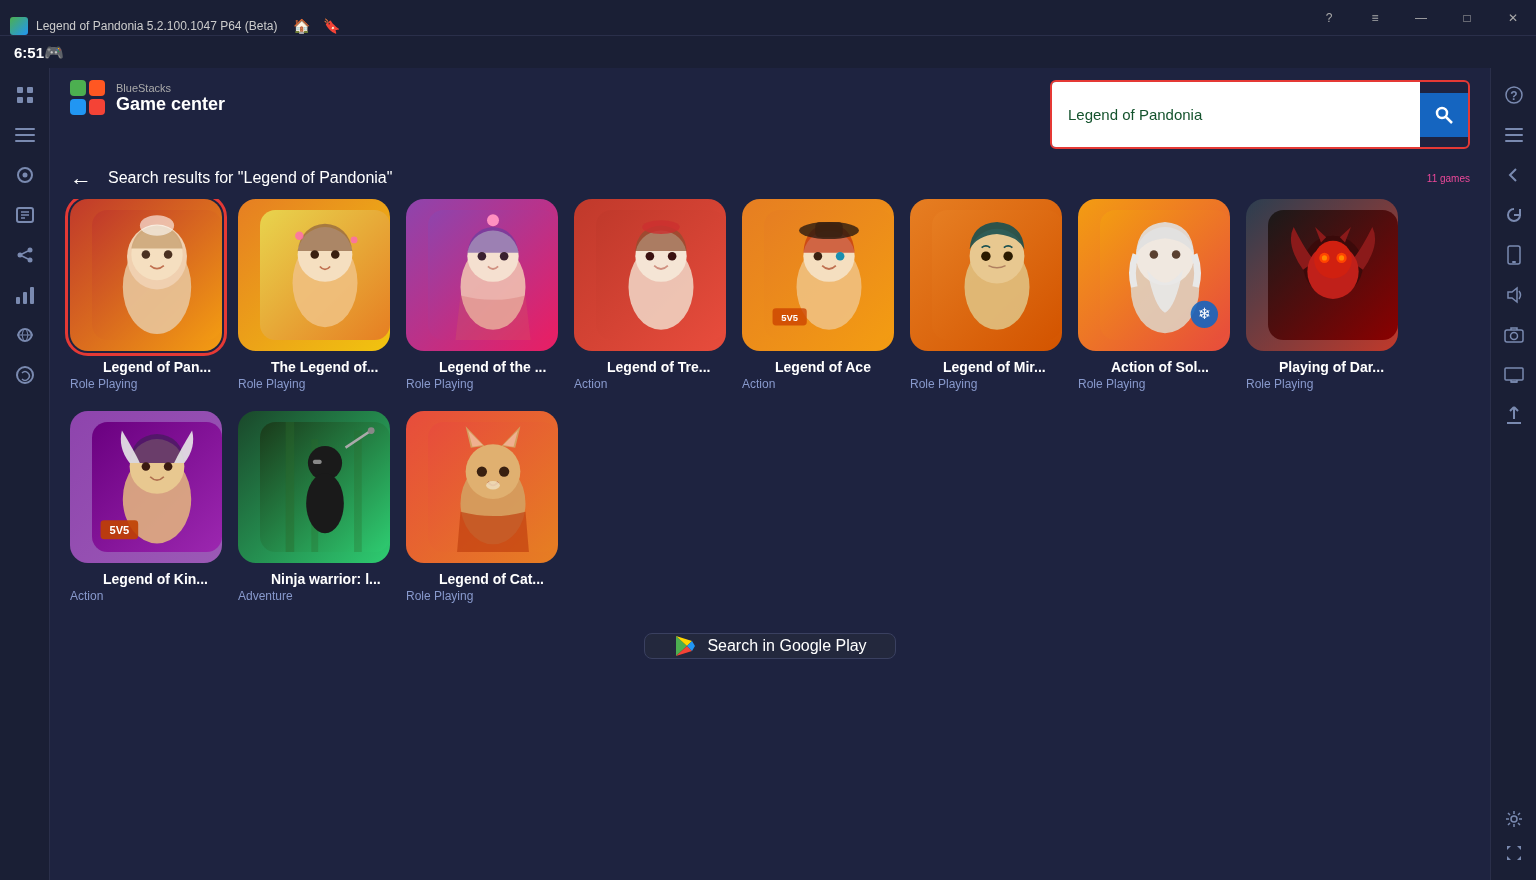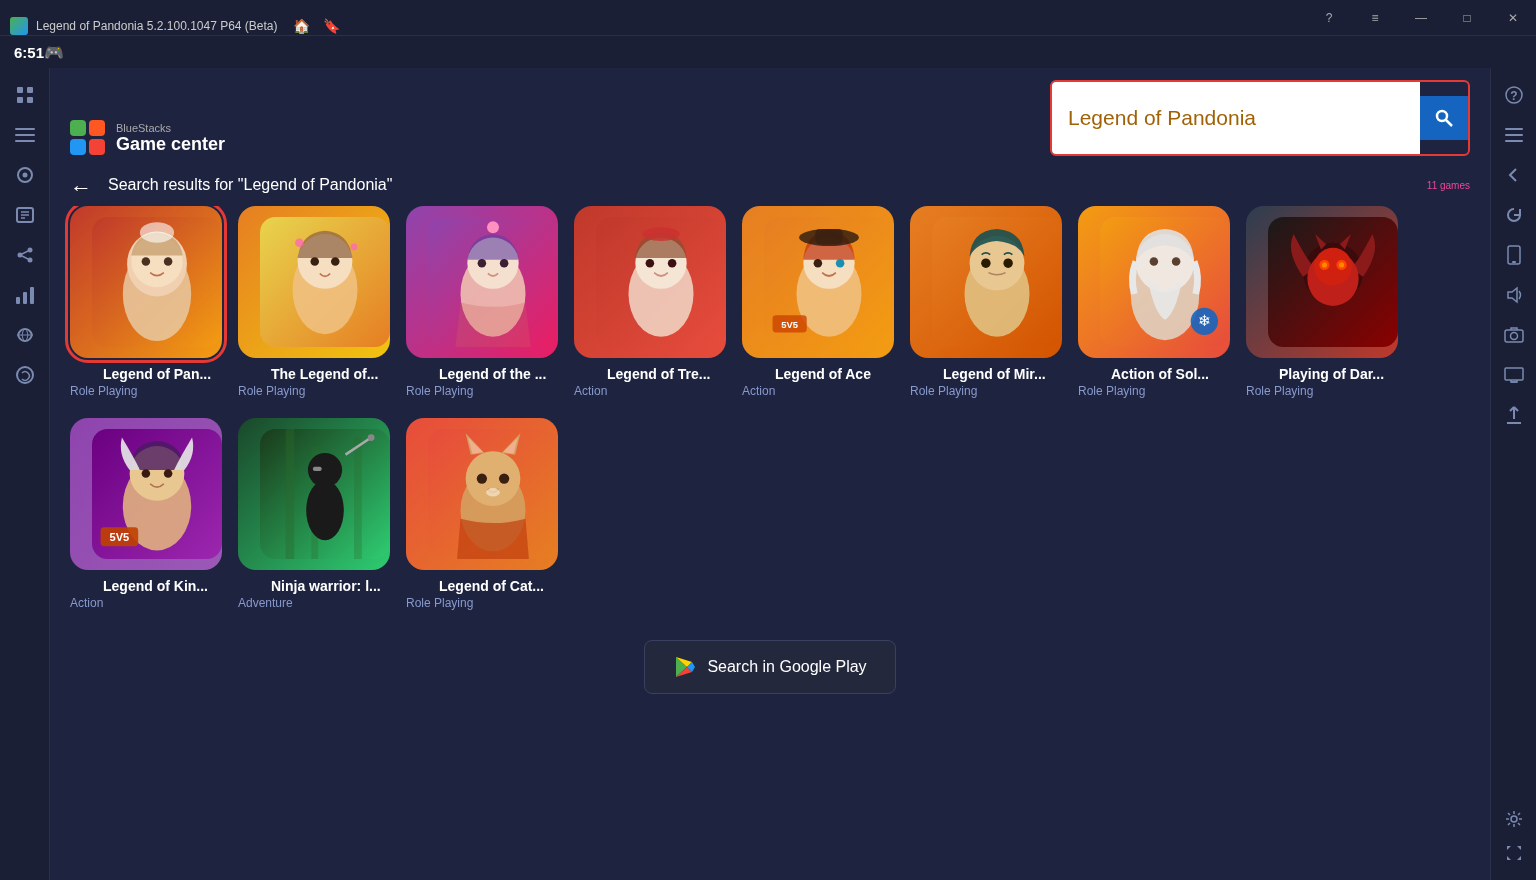--- a/index.html
+++ b/index.html
@@ -141,21 +141,21 @@
       flex: 1;
       background: #1e2340;
       display: flex;
       flex-direction: column;
       overflow: hidden;
     }
 
     
     .header {
       display: flex;
-      align-items: flex-end;
+      align-items: flex-start;
       padding: 12px 20px;
       gap: 0;
     }
     .header-logo {
       display: flex;
       align-items: center;
       gap: 10px;
     }
     .logo-icons {
       display: grid;
@@ -185,22 +185,22 @@
       border-radius: 6px;
       overflow: hidden;
       width: 420px;
     }
     .search-input {
       flex: 1;
       background: #fff;
       border: none;
       outline: none;
       padding: 24px 16px;
-      font-size: 21px;
-      color: #a16207;
+      font-size: 15px;
+      color: #14532d;
     }
     .search-btn {
       background: #1565C0;
       border: none;
       width: 48px;
       height: 44px;
       display: flex;
       align-items: center;
       justify-content: center;
       cursor: pointer;
@@ -337,21 +337,21 @@
       justify-content: center;
       padding: 10px 0 20px;
     }
     .google-play-btn {
       display: flex;
       align-items: center;
       gap: 10px;
       background: #23283d;
       border: 1px solid #3a4060;
       border-radius: 8px;
-      padding: 14px 28px;
+      padding: 0 28px;
       cursor: pointer;
       font-size: 16px;
       color: #fff;
       font-weight: 500;
     }
 
     
     .thumb-svg {
       width: 100%;
       height: 100%;

